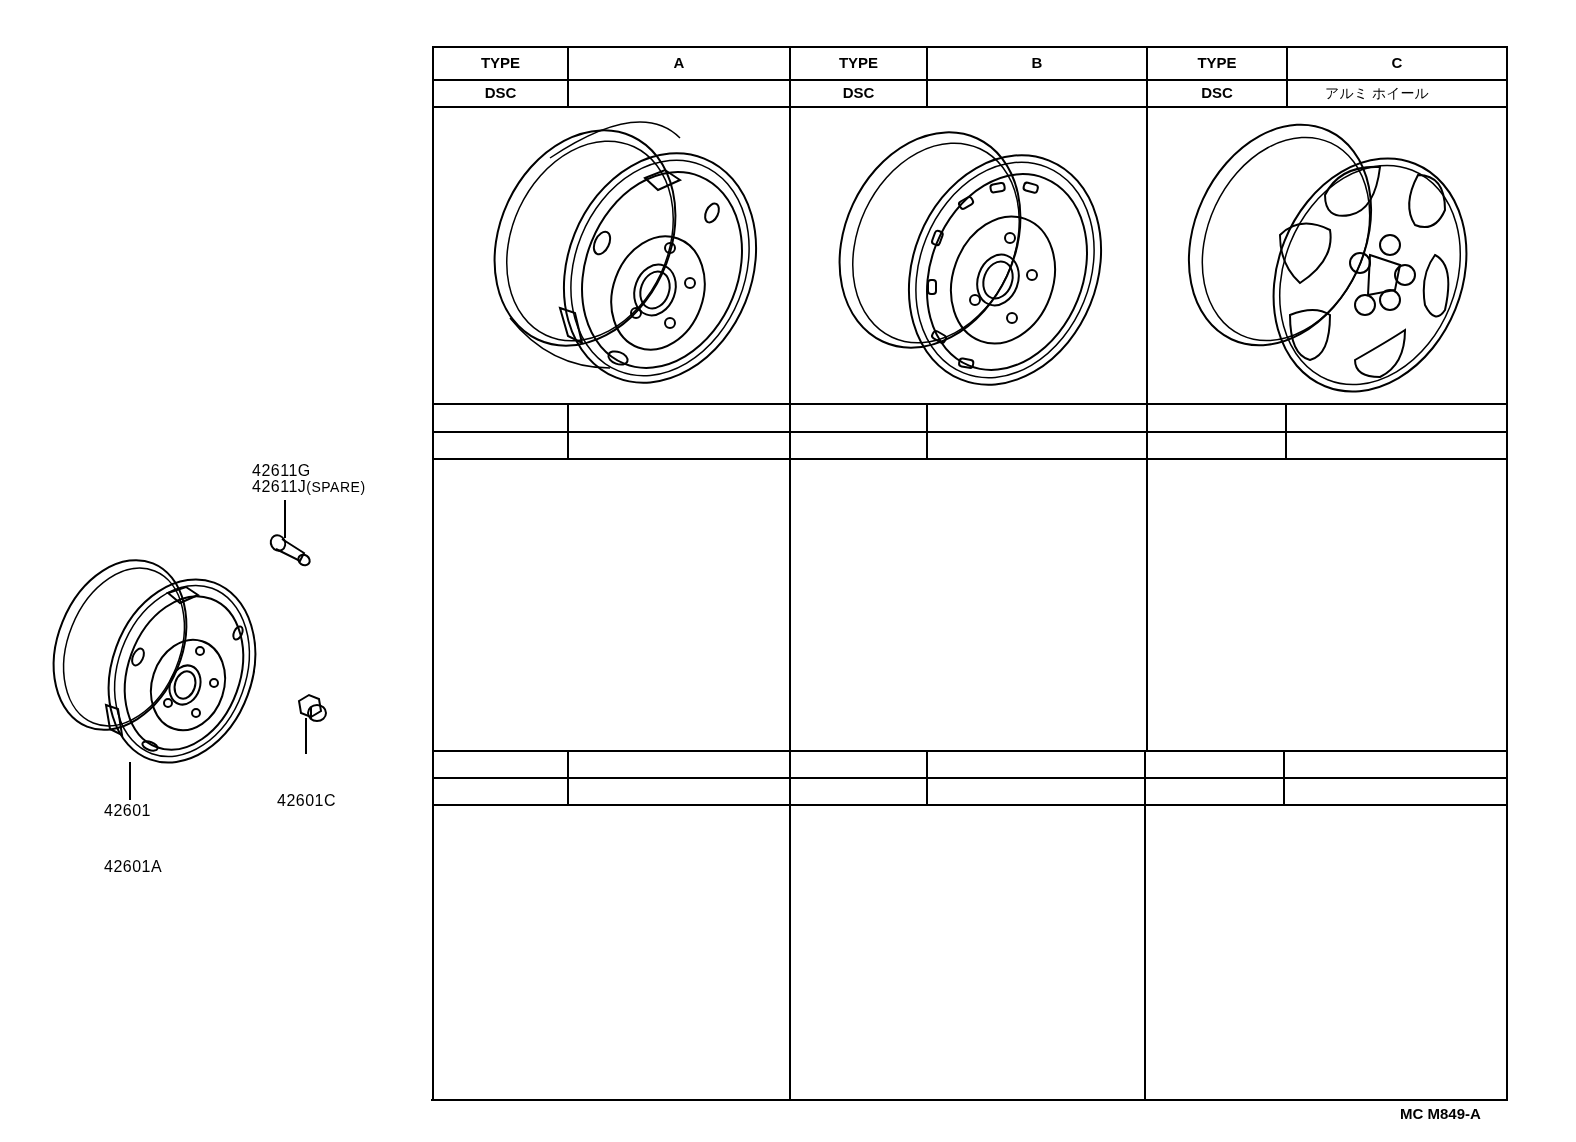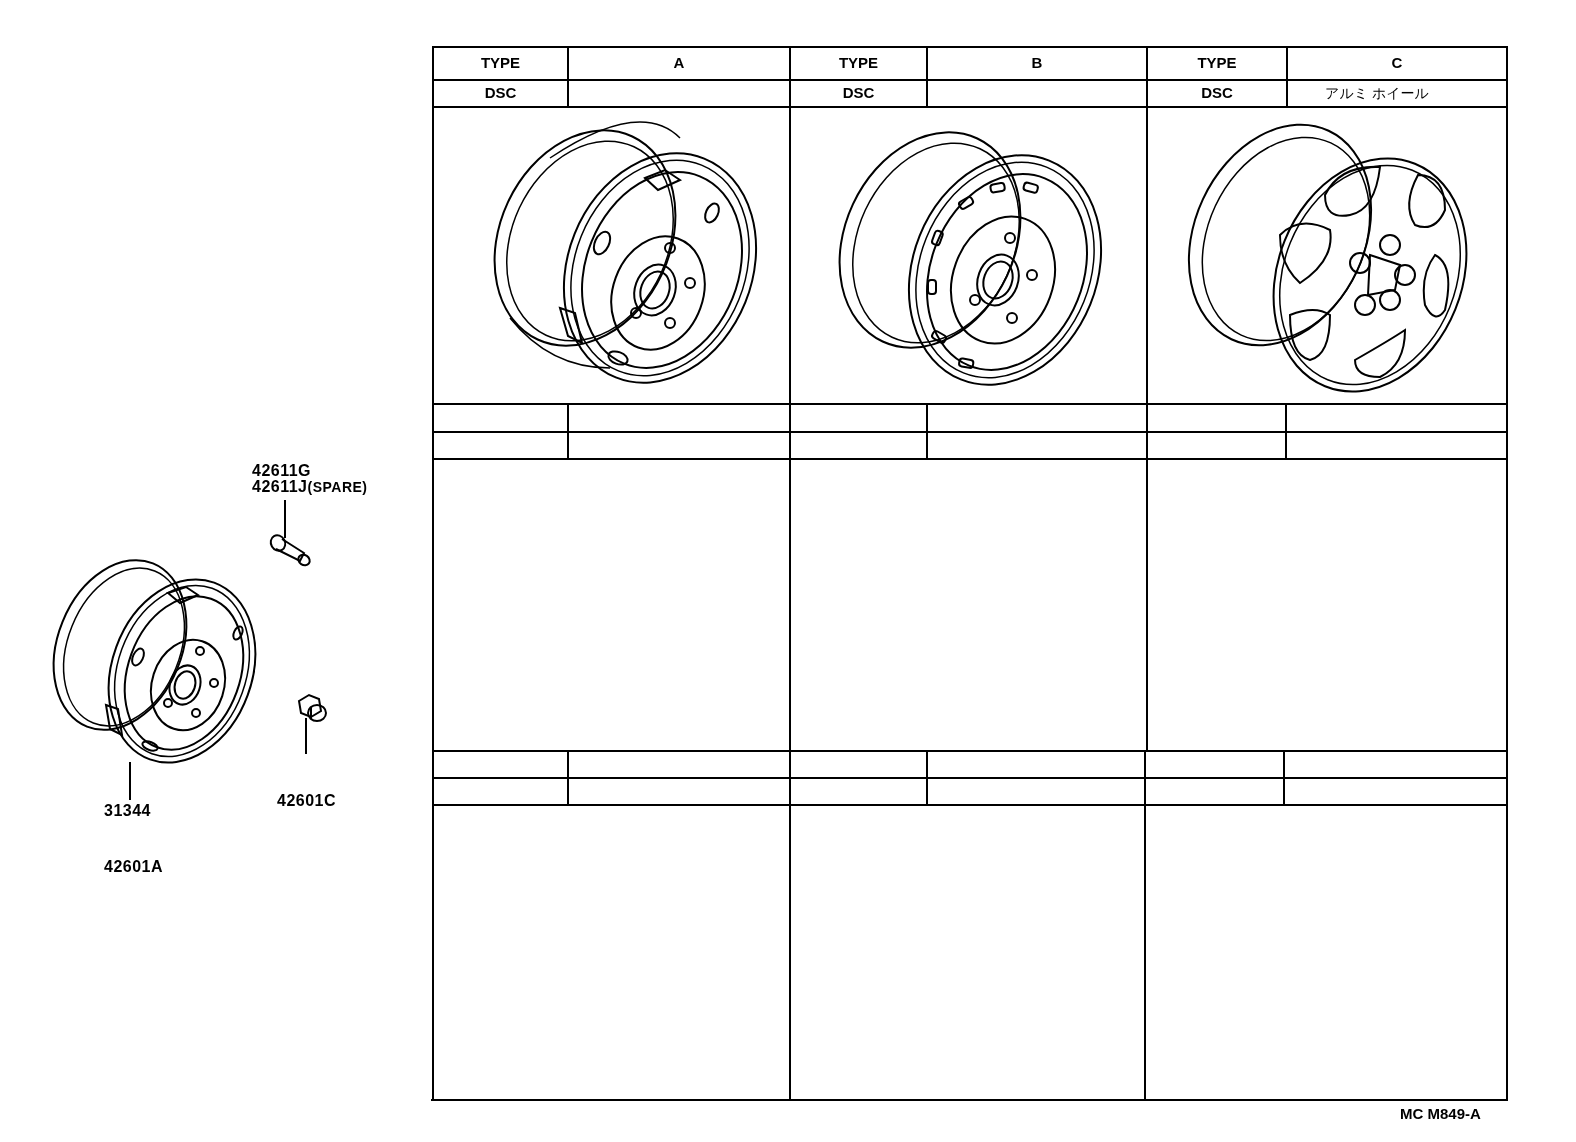--- a/index.html
+++ b/index.html
@@ -2,21 +2,21 @@
 <html><head>
 <meta charset="utf-8">
 <style>
   html,body{margin:0;padding:0;background:#fff;}
   body{width:1576px;height:1142px;position:relative;overflow:hidden;font-family:"Liberation Sans",sans-serif;color:#000;}
   .abs{position:absolute;}
   .hl{position:absolute;height:2px;background:#000;}
   .vl{position:absolute;width:2px;background:#000;}
   .cell-text{position:absolute;font-size:15px;font-weight:bold;text-align:center;line-height:20px;}
   .cell-text.jp{font-weight:normal;font-size:14px;}
-  .label{position:absolute;font-size:16px;font-weight:bold;line-height:16px;letter-spacing:0.5px;text-align:center;}
+  .label{position:absolute;font-size:16px;font-weight:normal;line-height:16px;letter-spacing:0.5px;text-align:center;}
   .label small{font-size:14px;}
   svg{position:absolute;overflow:visible;}
   .leader{position:absolute;width:1.5px;background:#000;}
 </style>
 </head>
 <body>
 
 <div>
 
   <div class="hl" style="left:433px;top:46px;width:1075px;"></div>
@@ -167,17 +167,17 @@
       <circle cx="166" cy="138" r="4"></circle>
       <circle cx="148" cy="168" r="4"></circle>
       <circle cx="120" cy="158" r="4"></circle>
     <ellipse cx="90" cy="112" rx="5" ry="9" transform="rotate(25 90 112)"></ellipse>
     <ellipse cx="190" cy="88" rx="4" ry="7" transform="rotate(25 190 88)"></ellipse>
     <ellipse cx="102" cy="201" rx="8" ry="4" transform="rotate(20 102 201)"></ellipse>
     <path d="M120 48 L138 42 L150 50 L132 58 Z"></path>
     <path d="M58 160 L70 164 L74 190 L62 184 Z"></path>
   </svg>
   <div class="leader" style="left:129px;top:762px;height:38px;"></div>
-  <div class="label" style="left:104px;top:803px;">31344</div>
+  <div class="label" style="left:104px;top:803px;">42601</div>
   <div class="label" style="left:104px;top:859px;">42601A</div>
 </div>
 
 <div class="abs" style="left:1400px;top:1105px;width:106px;font-size:15px;font-weight:bold;">MC M849-A</div>
 
 </body></html>

